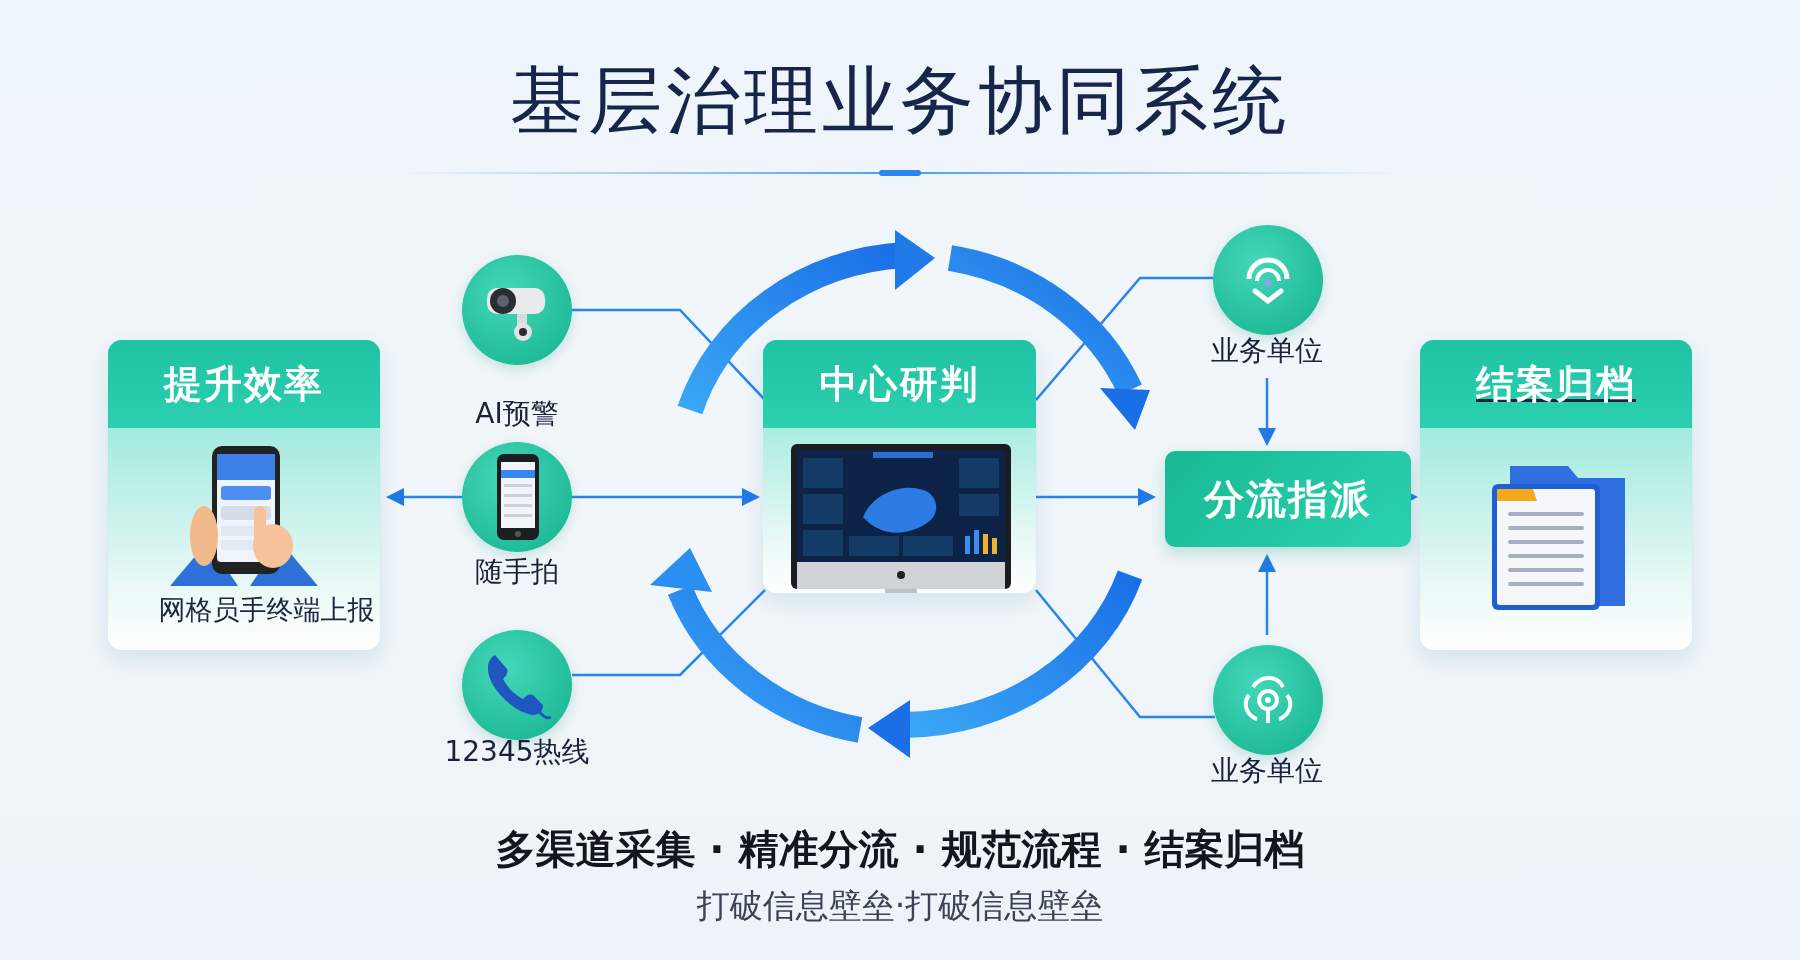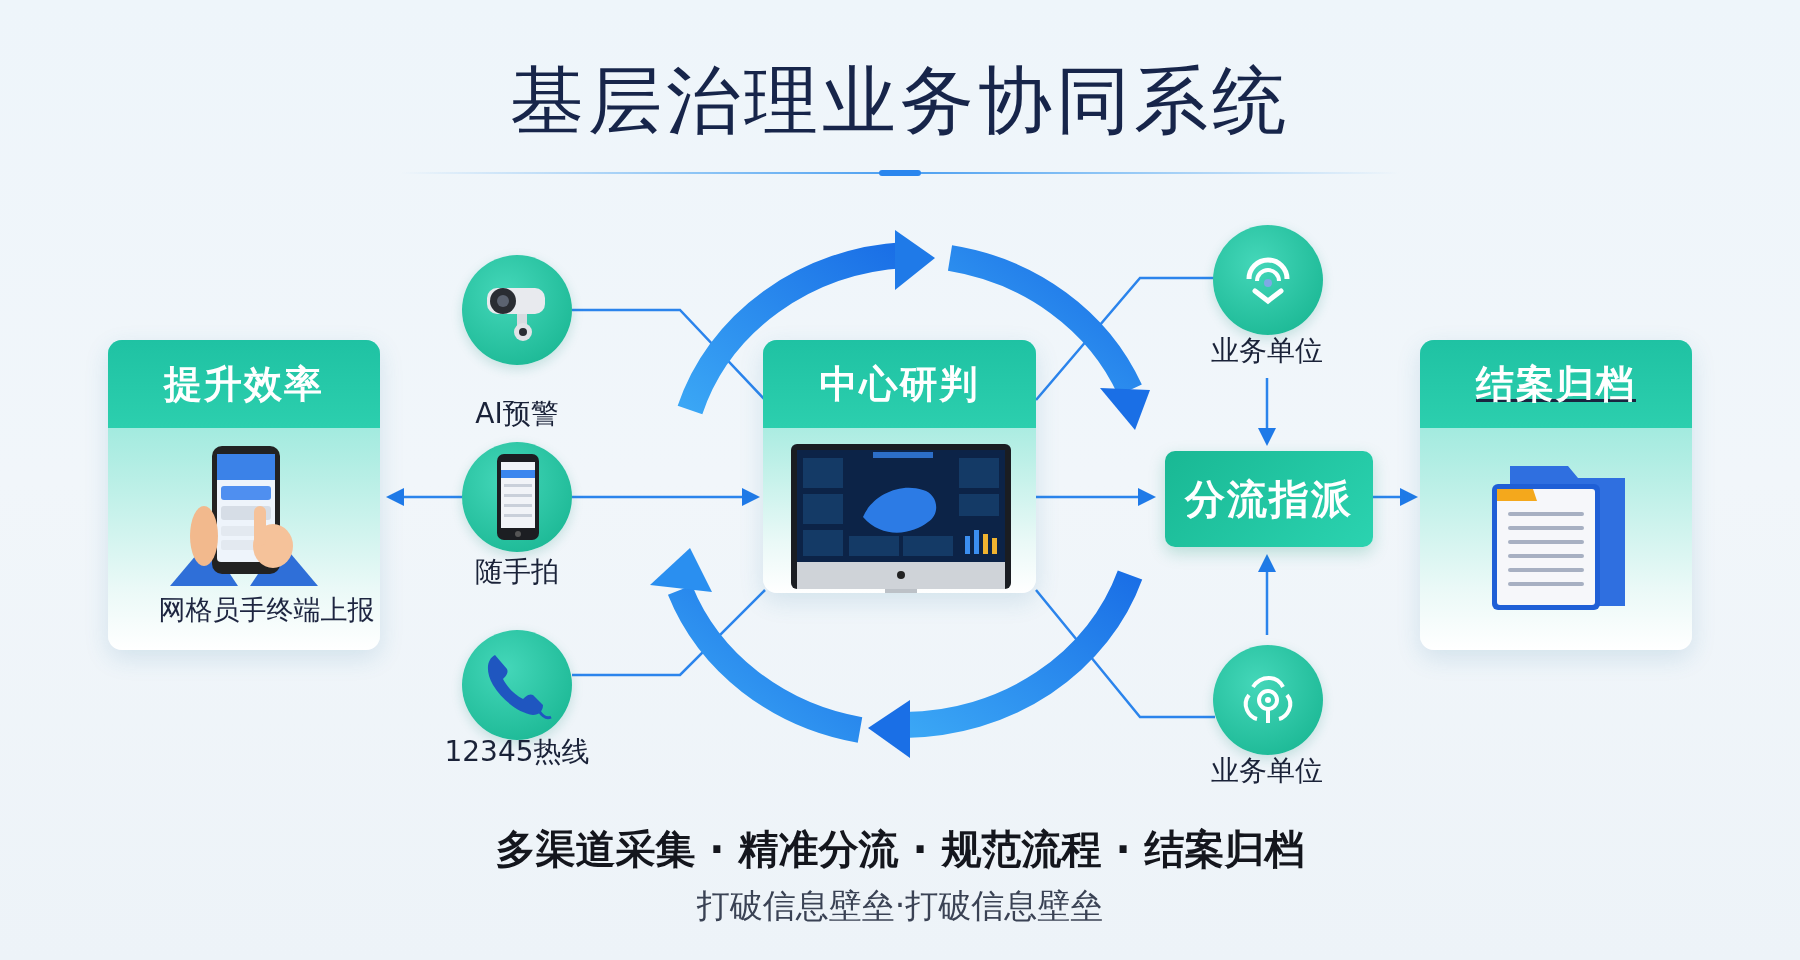--- a/index.html
+++ b/index.html
@@ -45,21 +45,21 @@
     background: radial-gradient(circle at 40% 35%, #44d7b9 0%, #1db996 80%);
     display: flex; align-items: center; justify-content: center;
     box-shadow: 0 4px 12px rgba(20,140,120,0.2);
   }
   .node-label {
     position: absolute; width: 180px; text-align: center;
     font-size: 28px; color: #1a2238;
   }
 
   .dispatch {
-    position: absolute; left: 1165px; top: 451px; width: 208px; height: 96px;
+    position: absolute; left: 1165px; top: 451px; width: 246px; height: 96px;
     border-radius: 10px;
     background: linear-gradient(135deg, #19b894 0%, #2bd3b0 100%);
     color: #fff; font-size: 40px; font-weight: bold;
     display: flex; align-items: center; justify-content: center;
     box-shadow: 0 6px 16px rgba(20,150,120,0.25);
     letter-spacing: 2px;
   }
   .slogan {
     position: absolute; left: 0; right: 0; top: 822px; text-align: center;
     font-size: 40px; font-weight: bold; color: #14161d;

